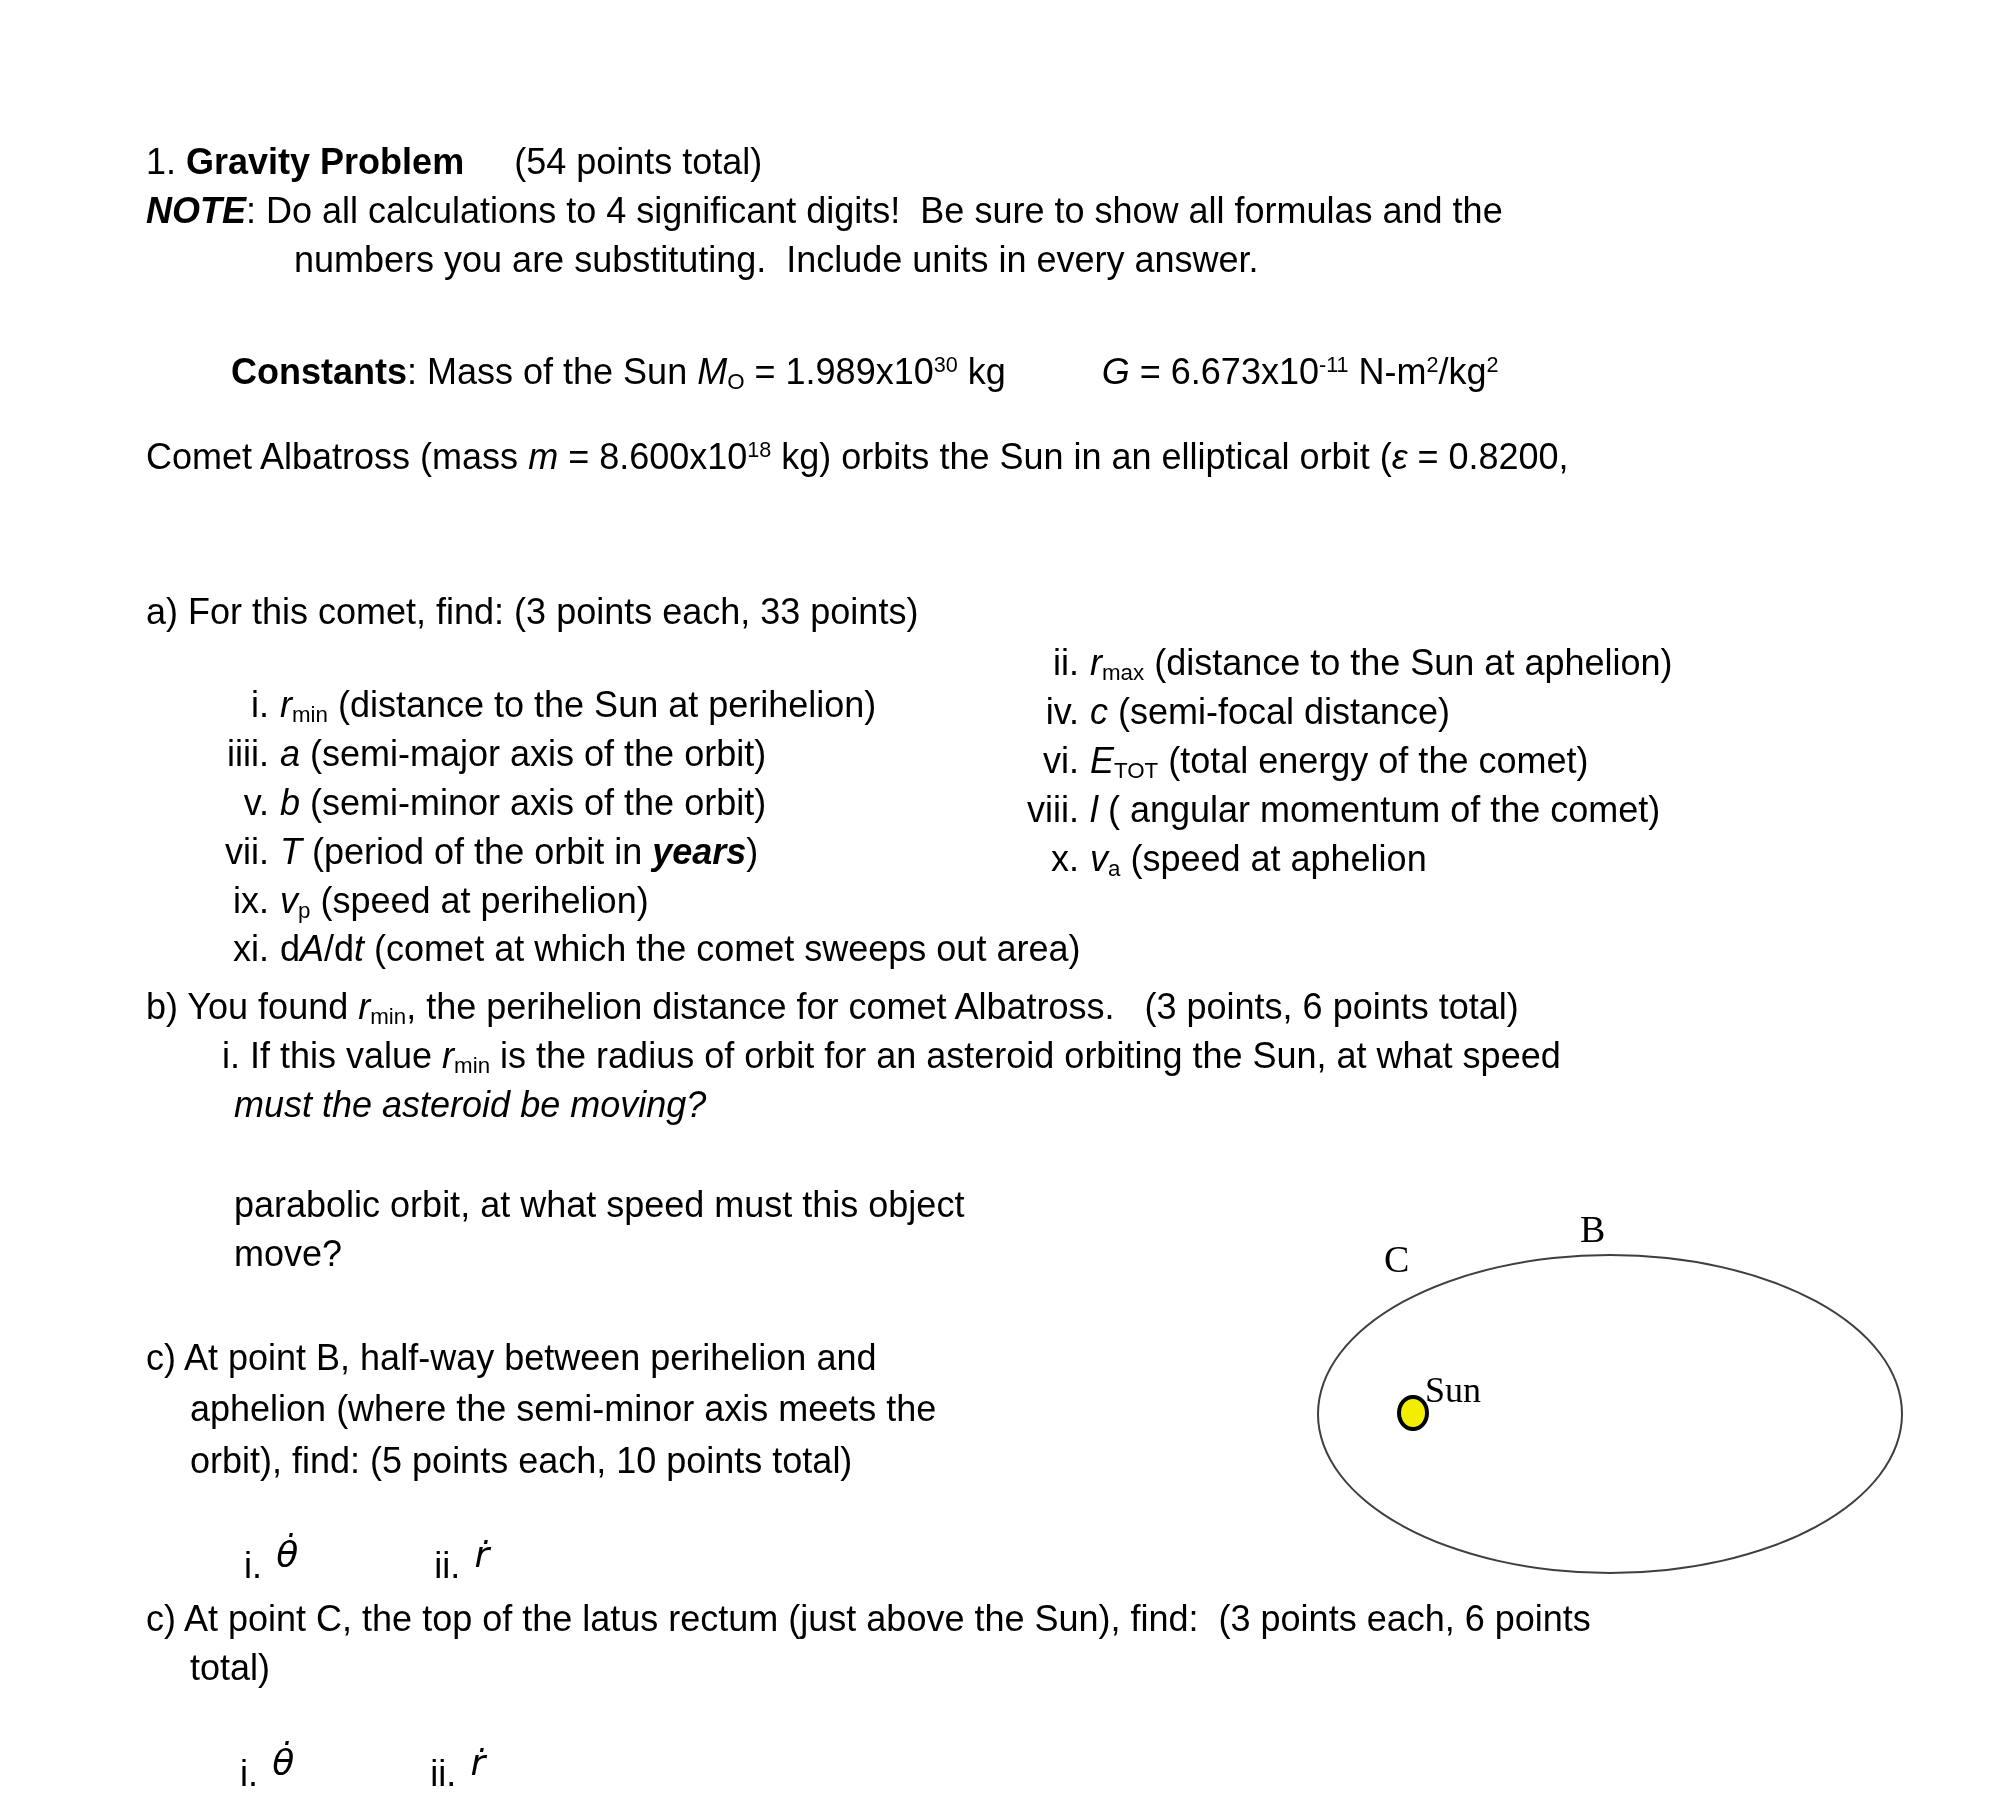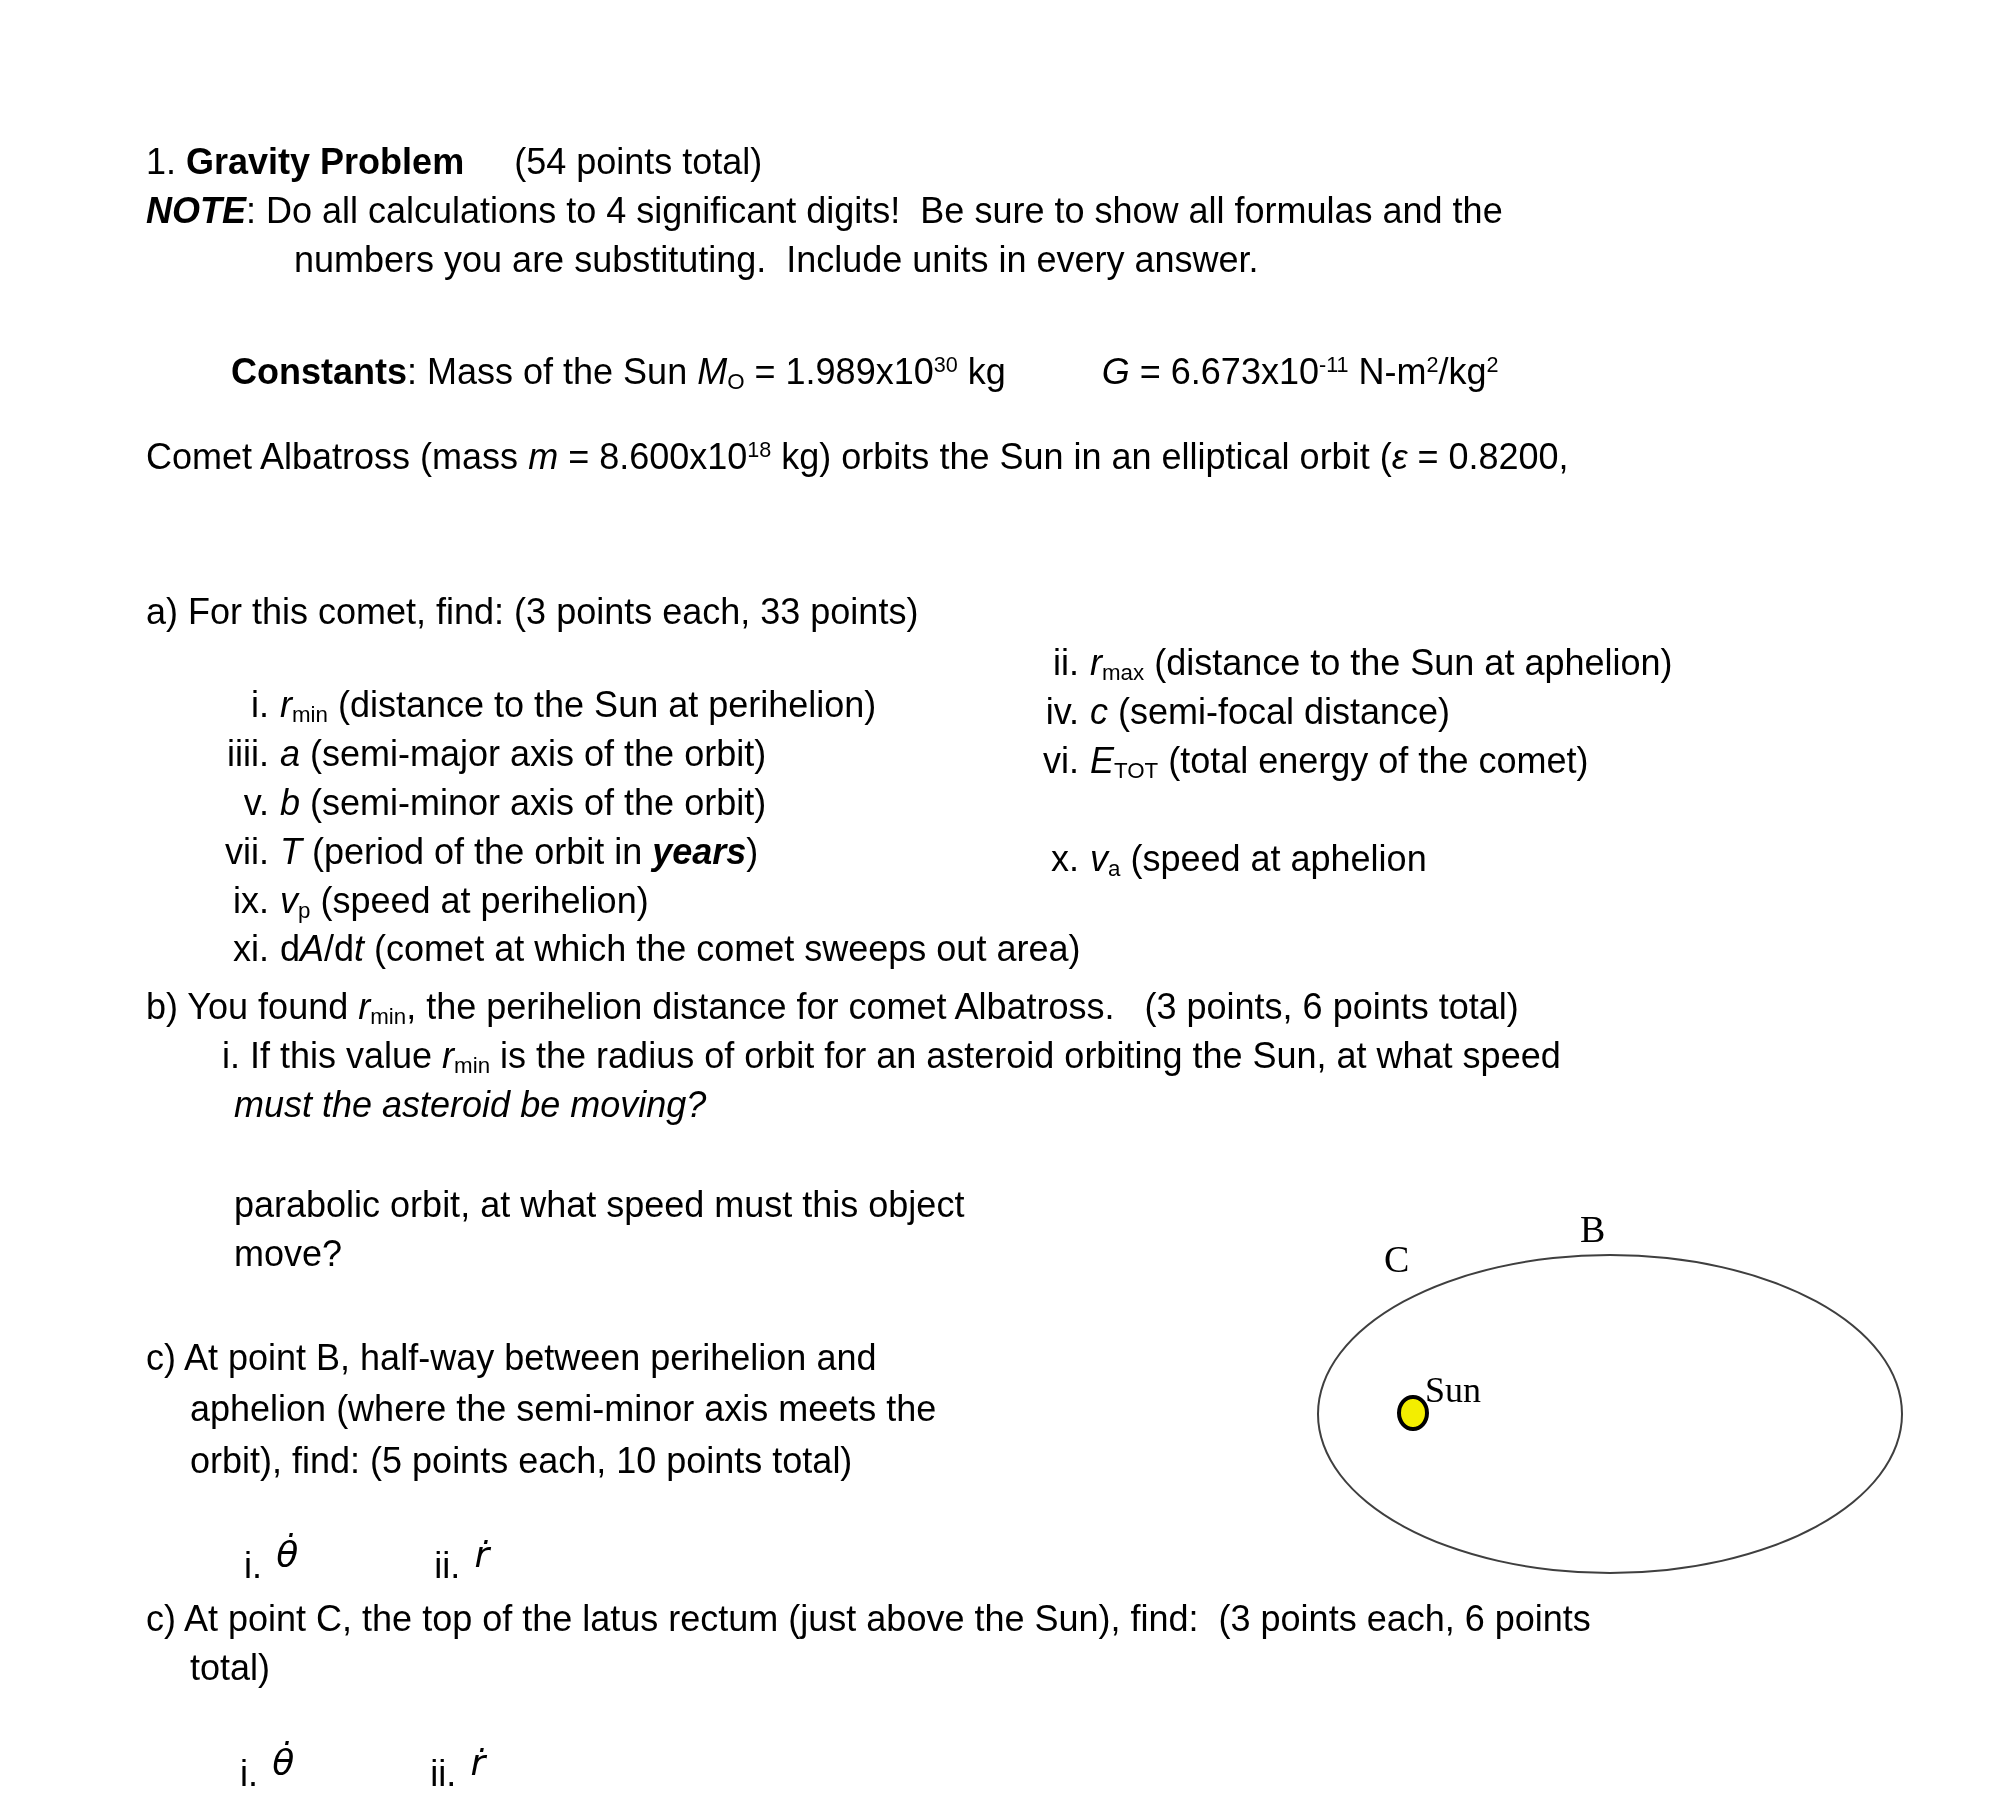--- a/index.html
+++ b/index.html
@@ -66,20 +66,21 @@
   <div class="arow" style="top:691px;">
     <span class="numbox">iiii.</span><span class="numgap"></span><span><span class="sg-i">a</span><span class="sg-n"> (semi-major axis of the orbit)</span></span>
     <span class="rcol"><span class="rnumbox">iv.</span><span class="numgap"></span><span><span class="sg-i">c</span><span class="sg-n"> (semi-focal distance)</span></span></span>
   </div>
   <div class="arow" style="top:740px;">
     <span class="numbox">v.</span><span class="numgap"></span><span><span class="sg-i">b</span><span class="sg-n"> (semi-minor axis of the orbit)</span></span>
     <span class="rcol"><span class="rnumbox">vi.</span><span class="numgap"></span><span><span class="sg-i">E</span><span class="sg-sub">TOT</span><span class="sg-n"> (total energy of the comet)</span></span></span>
   </div>
   <div class="arow" style="top:789px;">
     <span class="numbox">vii.</span><span class="numgap"></span><span><span class="sg-i">T</span><span class="sg-n"> (period of the orbit in </span><span class="sg-bi">years</span><span class="sg-n">)</span></span>
+    <span class="rcol"><span class="rnumbox">viii.</span><span class="numgap"></span><span><span class="sg-i">l</span><span class="sg-n"> ( angular momentum of the comet)</span></span></span>
   </div>
   <div class="arow" style="top:838px;">
     <span class="numbox">ix.</span><span class="numgap"></span><span><span class="sg-i">v</span><span class="sg-sub">p</span><span class="sg-n"> (speed at perihelion)</span></span>
     <span class="rcol"><span class="rnumbox">x.</span><span class="numgap"></span><span><span class="sg-i">v</span><span class="sg-sub">a</span><span class="sg-n"> (speed at aphelion</span></span></span>
   </div>
   <div class="arow" style="top:886px;">
     <span class="numbox">xi.</span><span class="numgap"></span><span><span class="sg-n">d</span><span class="sg-i">A</span><span class="sg-n">/d</span><span class="sg-i">t</span><span class="sg-n"> (comet at which the comet sweeps out area)</span></span>
   </div>
 
   <div class="line" style="left:146px;top:986px;"><span class="sg-n">b) You found </span><span class="sg-i">r</span><span class="sg-sub">min</span><span class="sg-n">, the perihelion distance for comet Albatross.   (3 points, 6 points total)</span></div>

